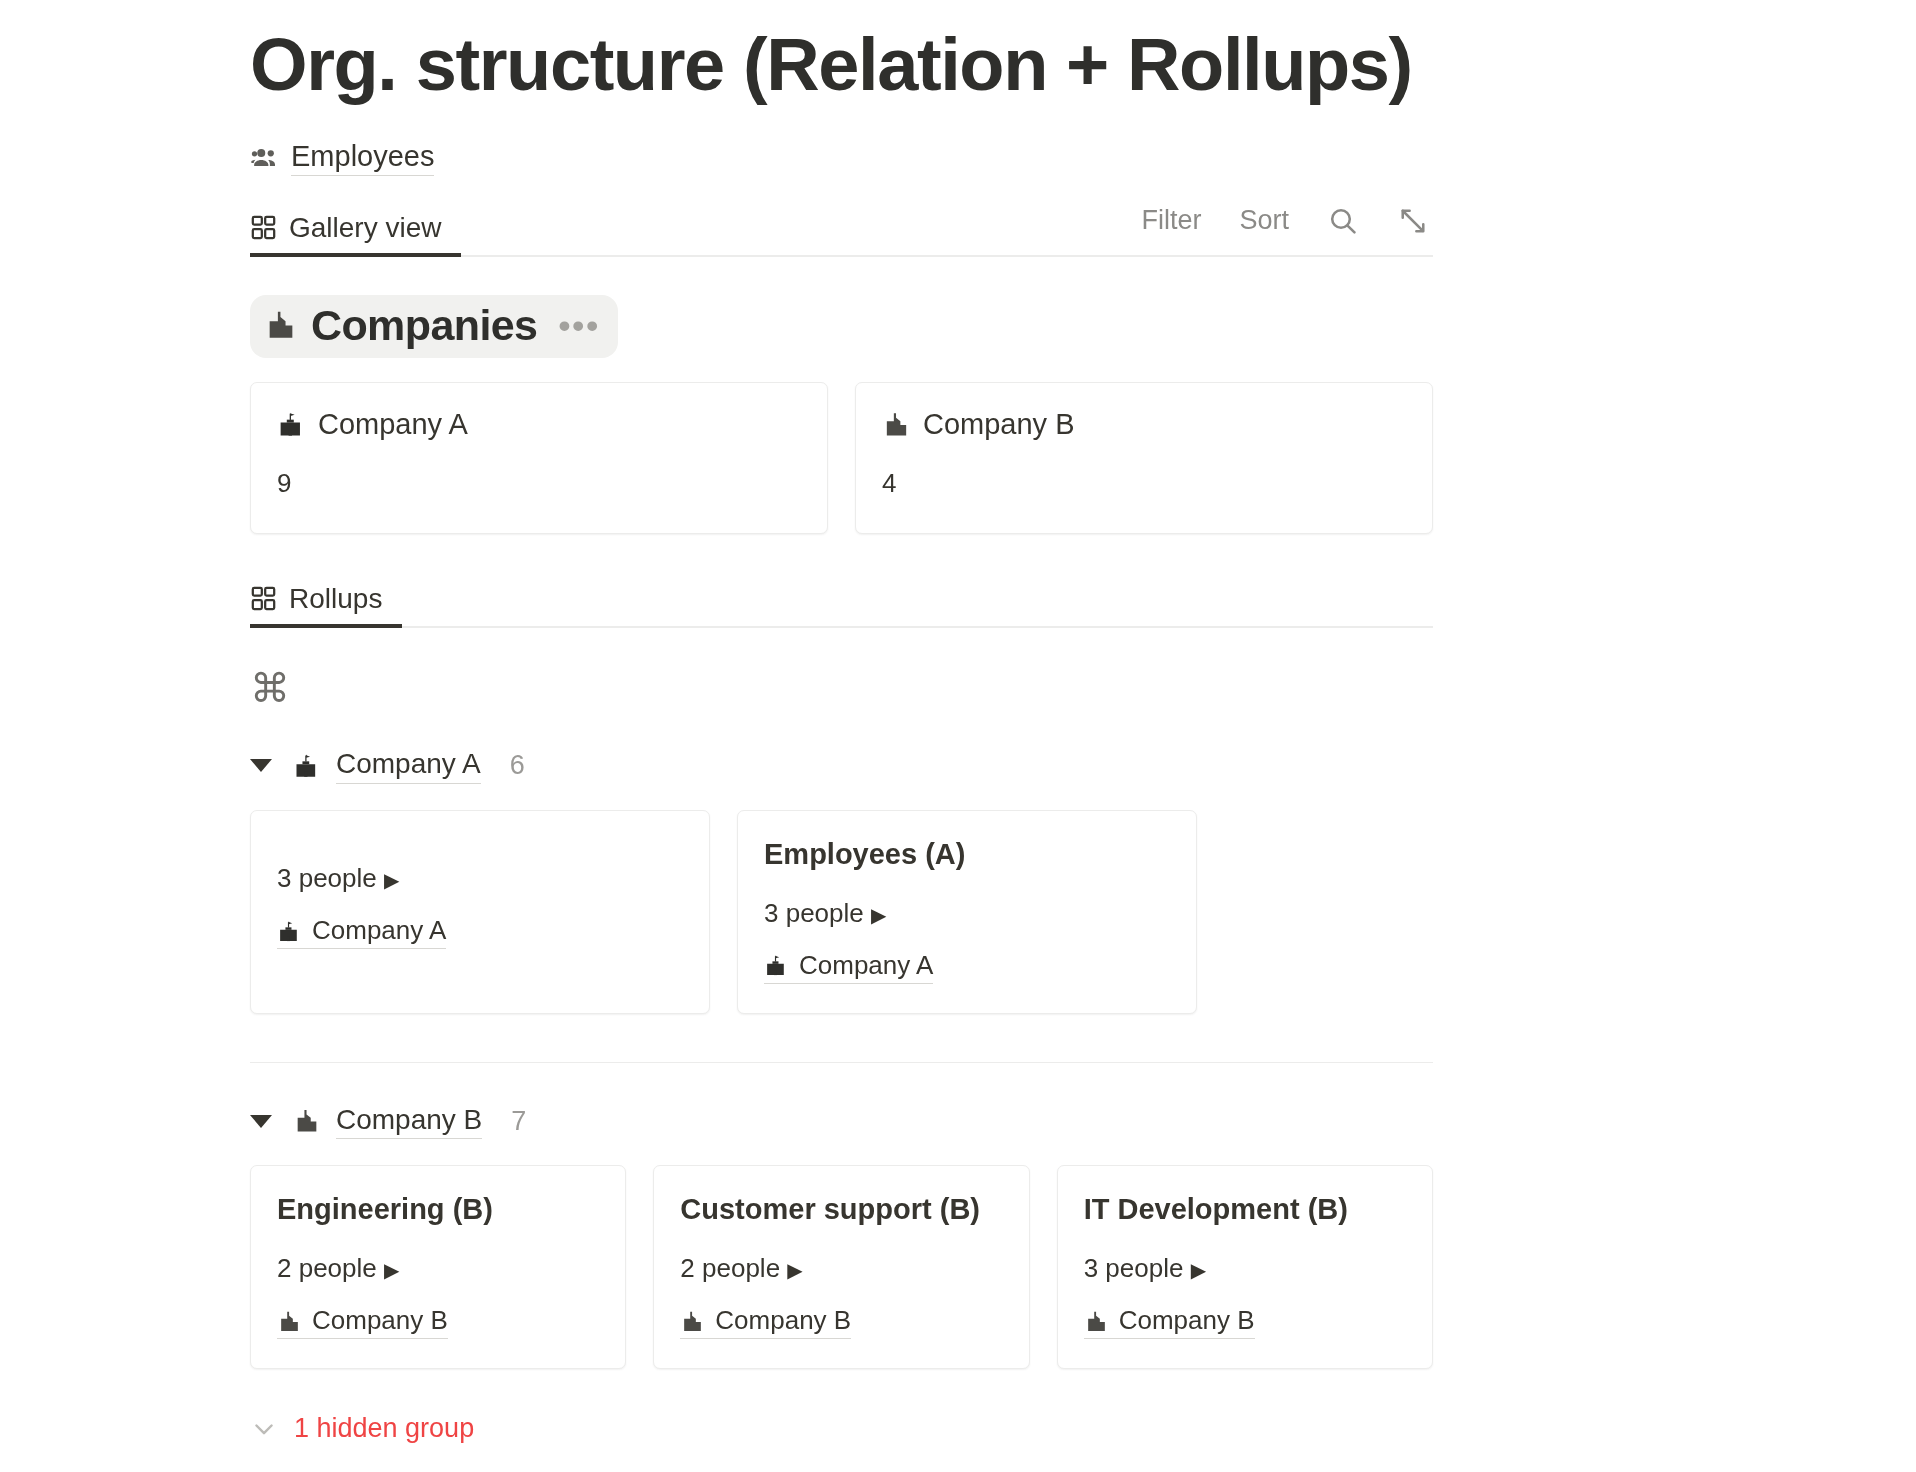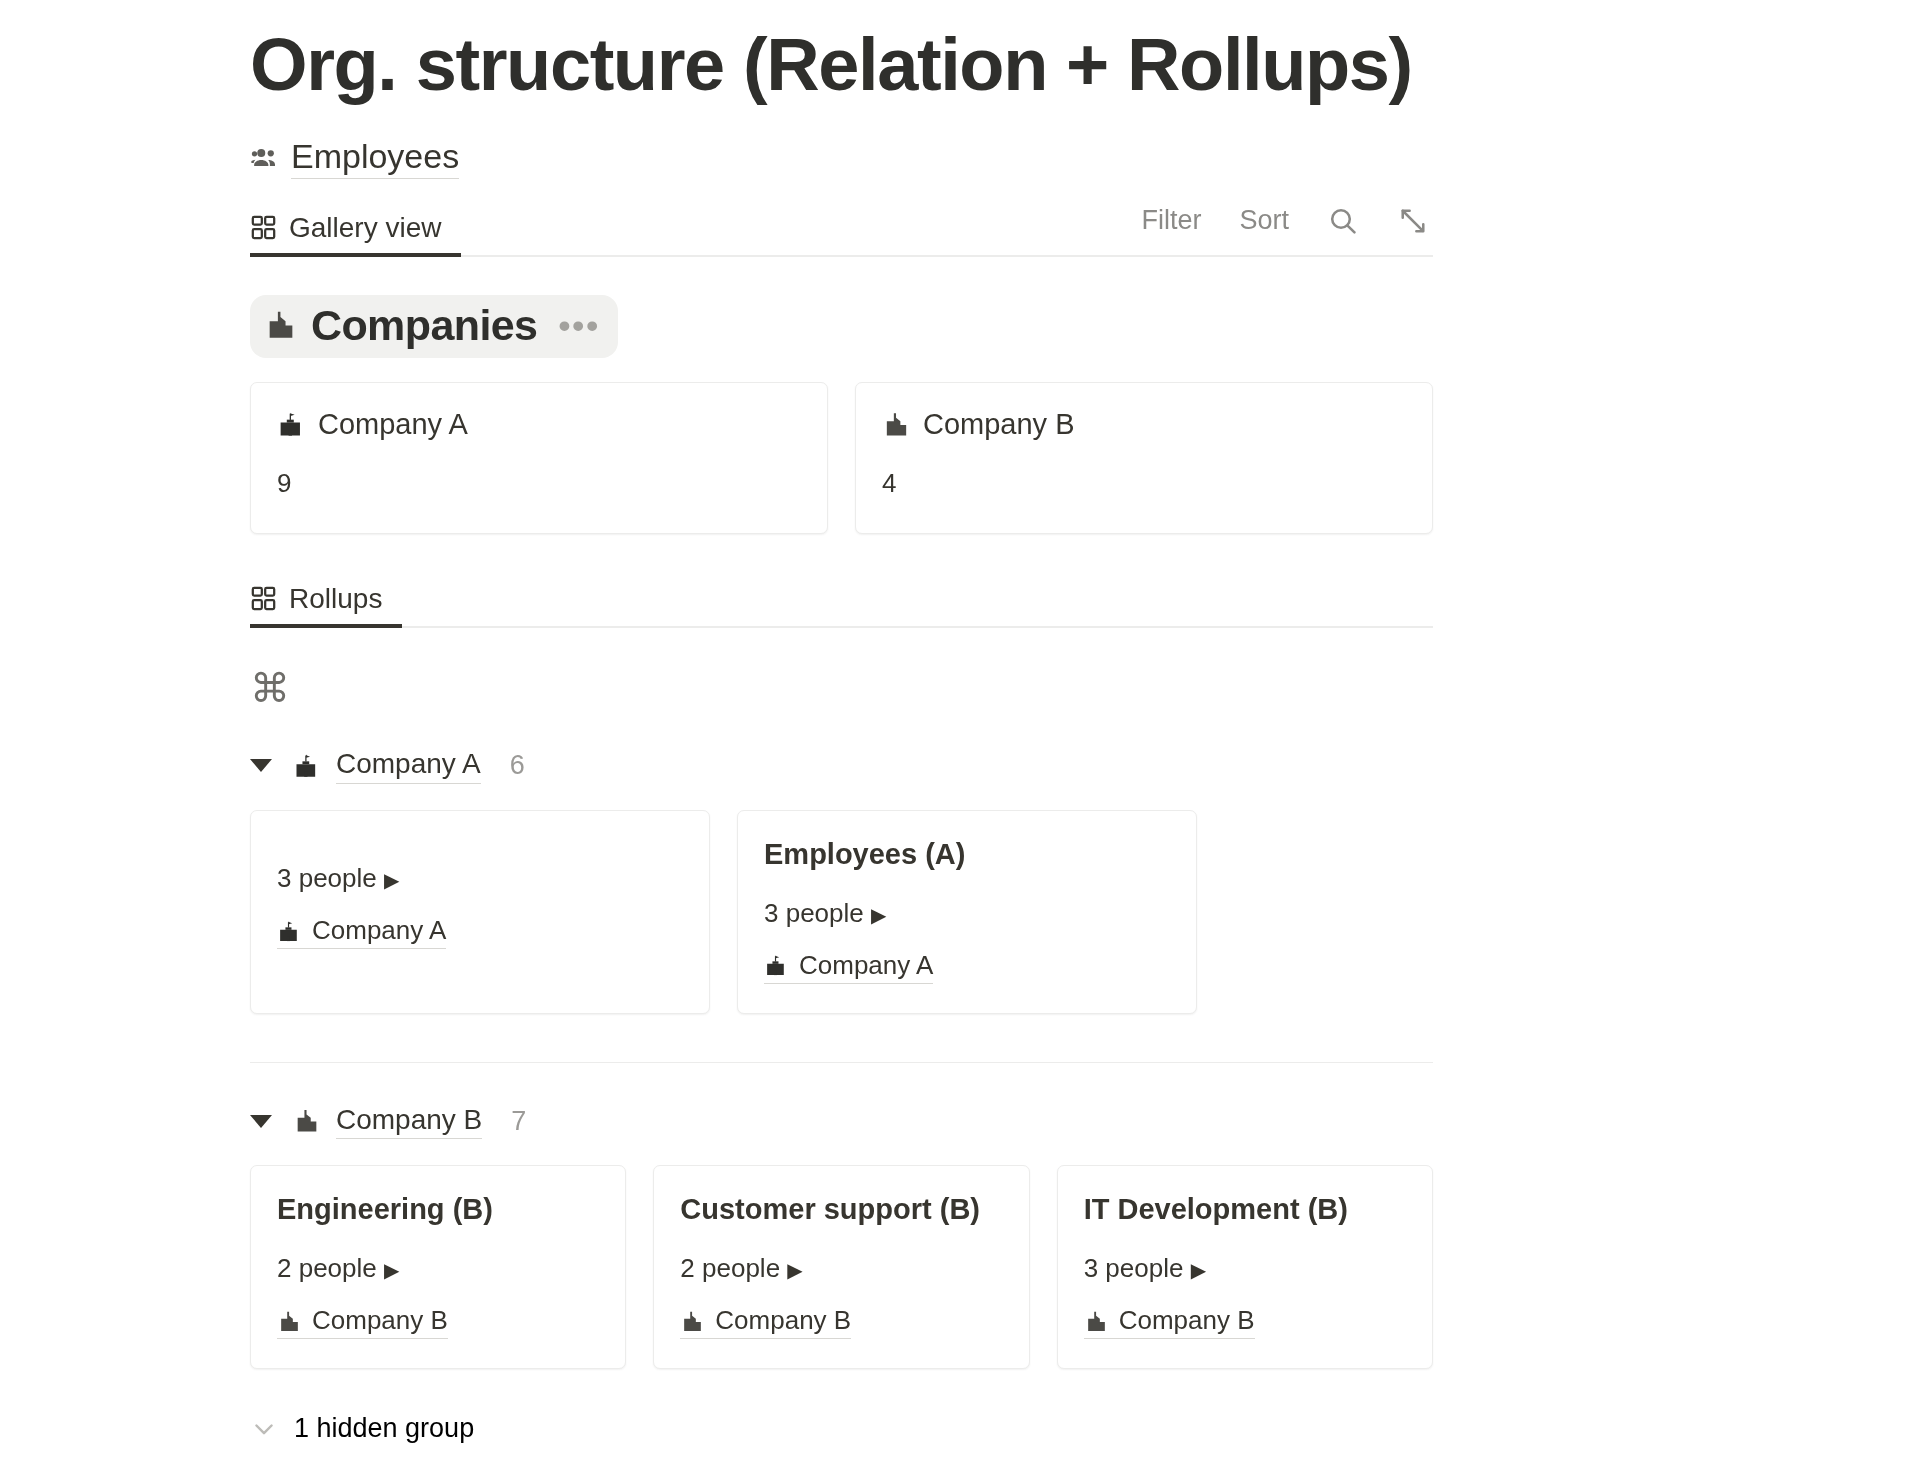--- a/index.html
+++ b/index.html
@@ -35,21 +35,21 @@
   
   .db-breadcrumb {
     display: flex;
     align-items: center;
     gap: 11px;
     margin-top: 37px;
     height: 34px;
     width: fit-content;
   }
   .db-breadcrumb .bc-label {
-    font-size: 34px;
+    font-size: 29px;
     color: #37352f;
     border-bottom: 1.5px solid #d8d7d3;
     line-height: 1.15;
     padding-bottom: 2px;
   }
 
   
   .icn { display: inline-flex; align-items: center; justify-content: center; flex: none; }
   .icn svg { display: block; }
 
@@ -240,21 +240,21 @@
     margin-top: 48px;
   }
 
   
   .hidden-group {
     display: flex;
     align-items: center;
     gap: 16px;
     margin-top: 44px;
     font-size: 27px;
-    color: #000000;
+    color: #ef4444;
     cursor: pointer;
     width: fit-content;
   }
   .chev-down { color: #bdbcb8; }
 </style>
 </head>
 <body>
 
 <div class="page">
 

